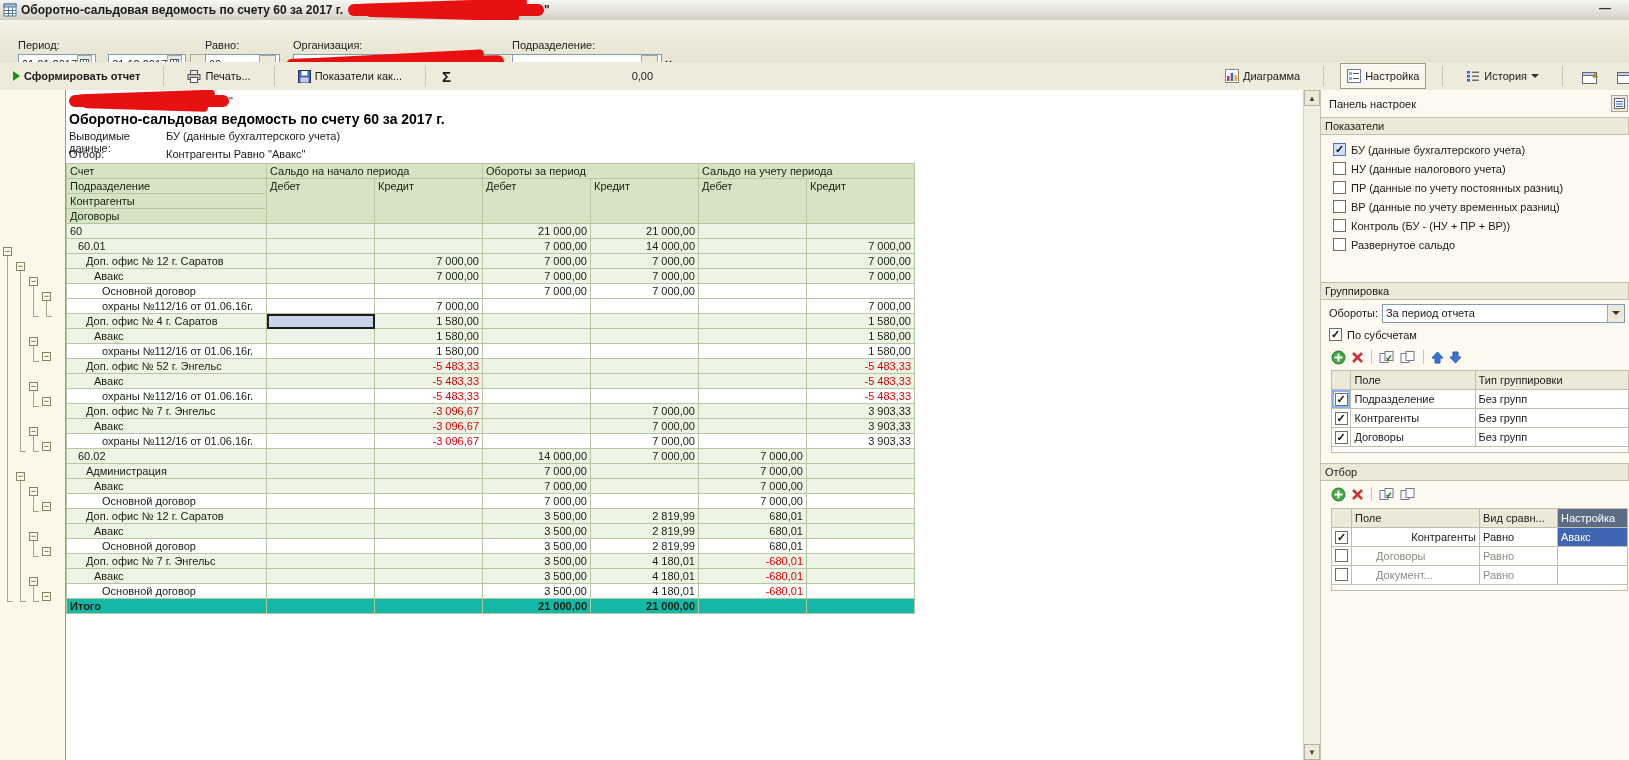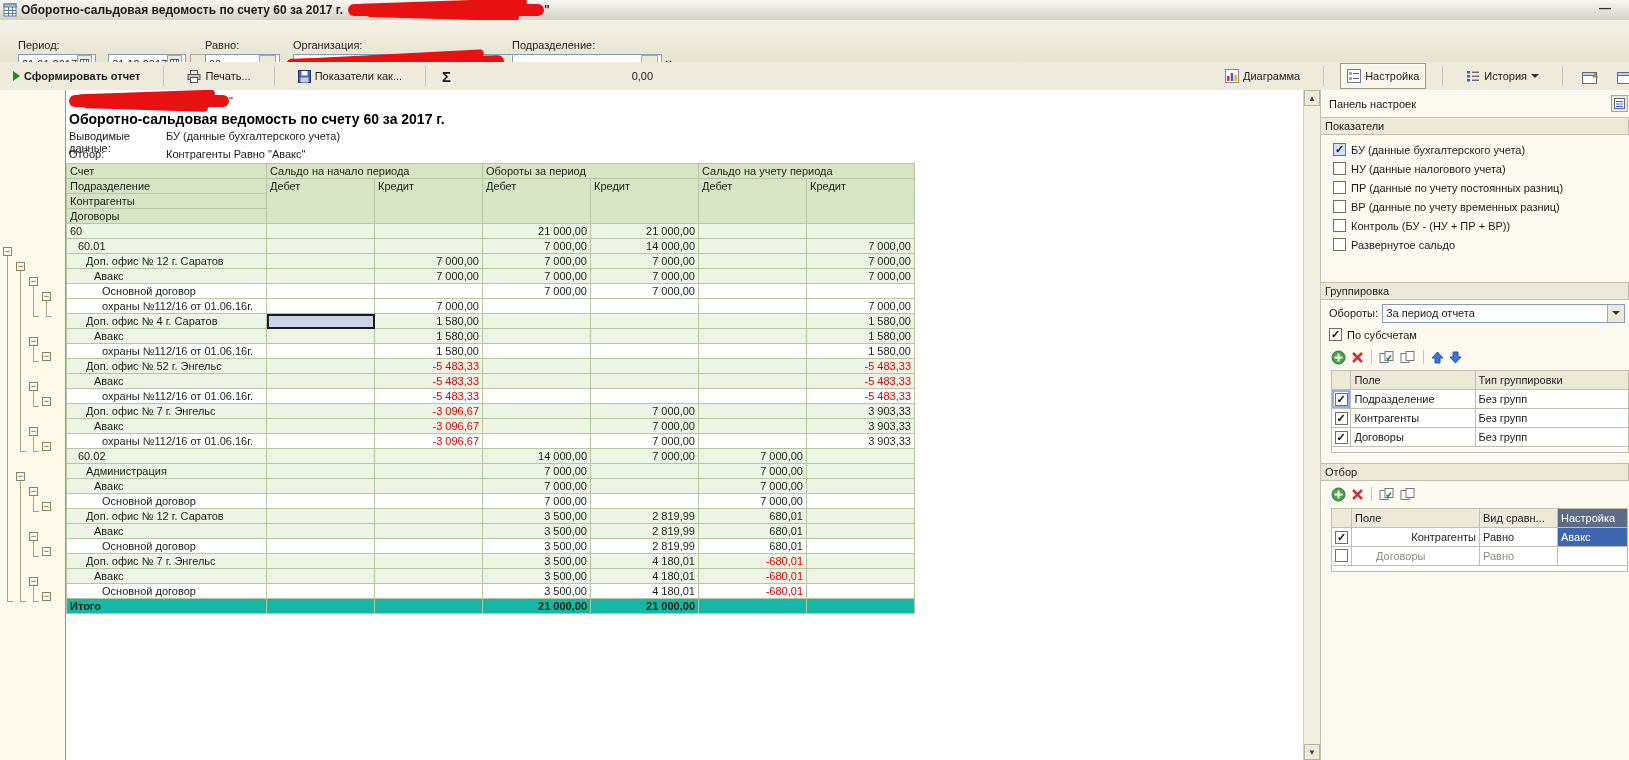--- a/index.html
+++ b/index.html
@@ -793,18 +793,24 @@
             <td>Равно</td>
             <td class="valsel">Авакс</td>
           </tr>
           <tr>
             <td class="cbcell"><span class="cb"></span></td>
             <td class="grey" style="padding-left: 24px;">Договоры</td>
             <td class="grey">Равно</td>
             <td></td>
           </tr>
           <tr>
+            <td class="cbcell"><span class="cb"></span></td>
+            <td class="grey" style="padding-left: 24px;">Документ...</td>
+            <td class="grey">Равно</td>
+            <td></td>
+          </tr>
+          <tr>
             <td colspan="4" style="height: 5px;"></td>
           </tr>
         </tbody>
     </table>
   </div>
 </div>
 
 </body></html>

